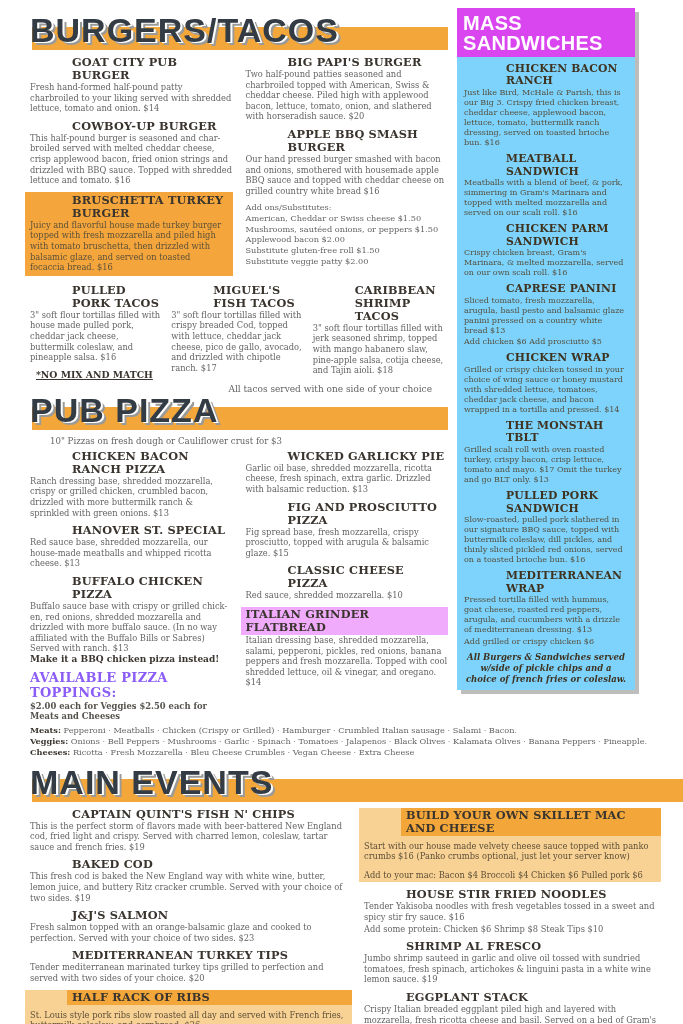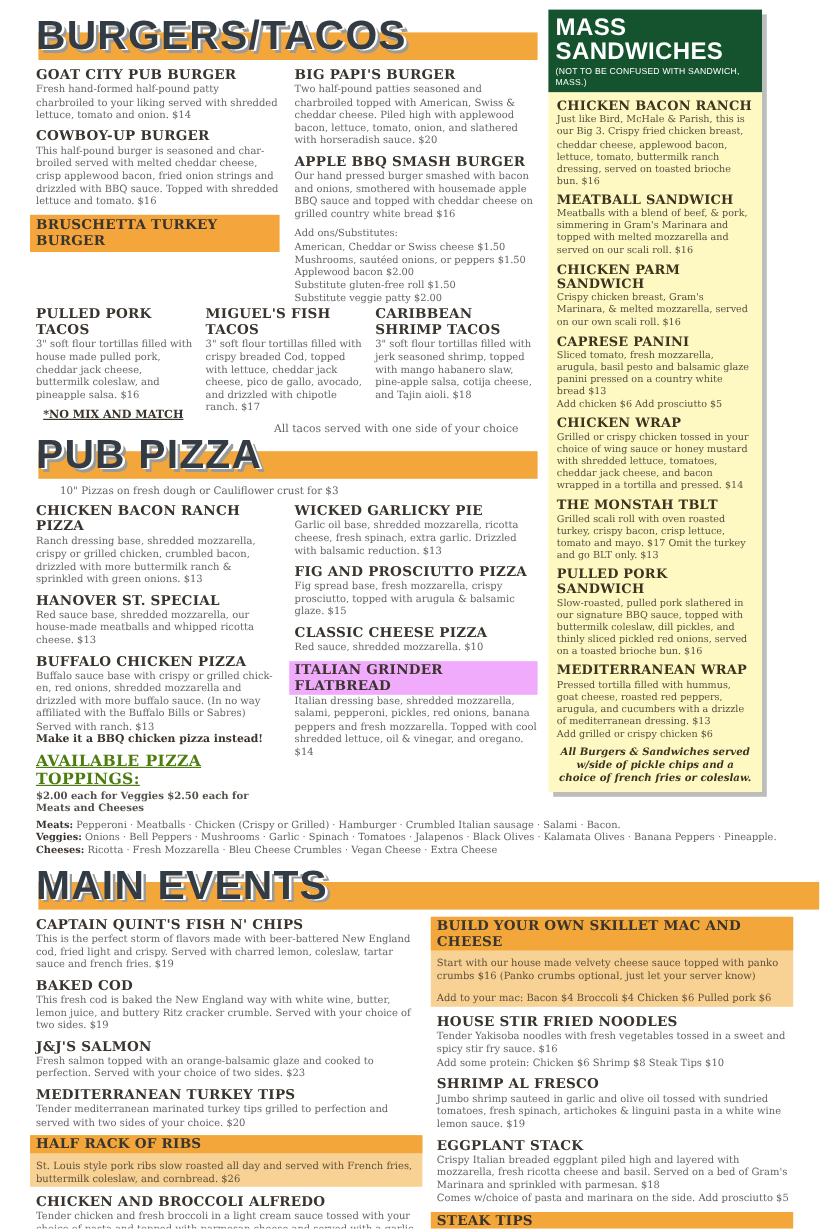--- a/index.html
+++ b/index.html
@@ -15,21 +15,21 @@
   .main-head .band{right:-22px;}
 
   .top-row{display:flex;gap:9px;}
   .left-main{flex:0 0 418px;width:418px;}
   .right-col{flex:0 0 178px;width:178px;}
 
   .two-col{display:flex;gap:13px;}
   .two-col .col{flex:1;min-width:0;}
 
   .item{margin:0 0 6px;}
-  .item .nm{font-weight:700;font-size:11.3px;color:#3A342E;letter-spacing:.2px;line-height:1.15;}
+  .item .nm{font-weight:700;font-size:11.3px;color:#3A342E;letter-spacing:.2px;line-height:1.15;margin-left:42px;}
   .item .ds{font-size:8.3px;line-height:1.28;color:#646464;}
   .item .ex{font-size:8.3px;line-height:1.28;color:#646464;margin-top:1px;}
   .item .bold-note{font-size:9px;font-weight:700;color:#3A342E;}
 
   .hl-full{background:#F4A63C;padding:2px 5px 3px;margin-left:-5px;}
   .hl-full .ds{color:#5d5038;}
   .hl-bar .nm{display:block;background:#f0abfc;padding:1px 5px;margin-left:-5px;}
   .hl-block{background:#F8D194;margin-left:-5px;}
   .hl-block .nm{display:block;background:#F3A73A;padding:1px 5px;}
   .hl-block .ds,.hl-block .ex{padding:5px 5px 2px;color:#5d5038;}
@@ -37,31 +37,31 @@
   .addons{font-size:8.2px;line-height:1.3;color:#646464;margin-top:4px;}
 
   .tacos{display:flex;gap:6px;margin-top:2px;}
   .tacos .tcol{flex:1;min-width:0;}
   .no-mix{font-weight:700;font-size:9.3px;color:#3A342E;text-decoration:underline;margin:3px 0 0 6px;}
   .tacos-note{font-size:9px;color:#646464;text-align:right;padding-right:16px;margin:2px 0 0;}
 
   .pz-intro{font-size:8.6px;color:#646464;margin:0 0 4px 20px;}
 
   .toppings{margin:2px 0 0;}
-  .top-head{font-weight:700;font-size:13px;color:#4d7c0f;text-decoration:underline;letter-spacing:.3px;}
+  .top-head{font-weight:700;font-size:13px;color:#8b5cf6;letter-spacing:.3px;}
   .top-price{font-weight:700;font-size:8.4px;color:#55524c;margin:1px 0;}
   .top-line{font-size:8.2px;line-height:1.32;color:#646464;}
   .top-line b{color:#3A342E;}
 
   
   .sand-wrap{box-shadow:4px 4px 0 #bdbdbb;}
-  .sand-head{background:#14532d;color:#fff;padding:5px 6px 4px;}
+  .sand-head{background:#d946ef;color:#fff;padding:5px 6px 4px;}
   .sand-head .t1{font-family:"Liberation Sans",sans-serif;font-weight:800;font-size:20px;line-height:1;letter-spacing:.3px;}
   .sand-head .t2{font-family:"Liberation Sans",sans-serif;font-size:7.2px;letter-spacing:.2px;margin-top:2px;}
-  .sand-body{background:#fef9c3;padding:6px 7px 5px;}
+  .sand-body{background:#7dd3fc;padding:6px 7px 5px;}
   .sand-body .item{margin-bottom:5px;}
   .sand-body .nm{font-size:10.8px;color:#3F3320;}
   .sand-body .ds,.sand-body .ex{font-size:8px;line-height:1.26;color:#55503f;}
   .sand-foot{font-style:italic;font-weight:700;font-size:8.5px;line-height:1.3;color:#3F3320;text-align:center;margin-top:3px;}
 
   
   .main-grid{display:flex;gap:12px;margin-top:2px;}
   .me-left{flex:0 0 322px;min-width:0;}
   .me-right{flex:1;min-width:0;}
 </style>
@@ -82,20 +82,21 @@
           <div class="item">
             <div class="nm">GOAT CITY PUB BURGER</div>
             <div class="ds">Fresh hand-formed half-pound patty charbroiled to your liking served with shredded lettuce, tomato and onion.  $14</div>
           </div>
           <div class="item">
             <div class="nm">COWBOY-UP BURGER</div>
             <div class="ds">This half-pound burger is seasoned and char-broiled served with melted cheddar cheese, crisp applewood bacon, fried onion strings and drizzled with BBQ sauce. Topped with shredded lettuce and tomato.  $16</div>
           </div>
           <div class="item hl-full">
             <div class="nm">BRUSCHETTA TURKEY BURGER</div>
+            <div class="ds">Juicy and flavorful house made turkey burger topped with fresh mozzarella and piled high with tomato bruschetta, then drizzled with balsamic glaze, and served on toasted focaccia bread.  $16</div>
           </div>
         </div>
         <div class="col">
           <div class="item">
             <div class="nm">BIG PAPI'S BURGER</div>
             <div class="ds">Two half-pound patties seasoned and charbroiled topped with American, Swiss &amp; cheddar cheese. Piled high with applewood bacon, lettuce, tomato, onion, and slathered with horseradish sauce.  $20</div>
           </div>
           <div class="item">
             <div class="nm">APPLE BBQ SMASH BURGER</div>
             <div class="ds">Our hand pressed burger smashed with bacon and onions, smothered with housemade apple BBQ sauce and topped with cheddar cheese on grilled country white bread  $16</div>
@@ -179,21 +180,20 @@
             <div class="ds">Italian dressing base, shredded mozzarella, salami, pepperoni, pickles, red onions, banana peppers and fresh mozzarella. Topped with cool shredded lettuce, oil &amp; vinegar, and oregano. $14</div>
           </div>
         </div>
       </div>
     </div>
 
     <div class="right-col">
       <div class="sand-wrap">
         <div class="sand-head">
           <div class="t1">MASS SANDWICHES</div>
-          <div class="t2">(NOT TO BE CONFUSED WITH SANDWICH, MASS.)</div>
         </div>
         <div class="sand-body">
           <div class="item">
             <div class="nm">CHICKEN BACON RANCH</div>
             <div class="ds">Just like Bird, McHale &amp; Parish, this is our Big 3. Crispy fried chicken breast, cheddar cheese, applewood bacon, lettuce, tomato, buttermilk ranch dressing, served on toasted brioche bun.  $16</div>
           </div>
           <div class="item">
             <div class="nm">MEATBALL SANDWICH</div>
             <div class="ds">Meatballs with a blend of beef, &amp; pork, simmering in Gram's Marinara and topped with melted mozzarella and served on our scali roll.  $16</div>
           </div>

